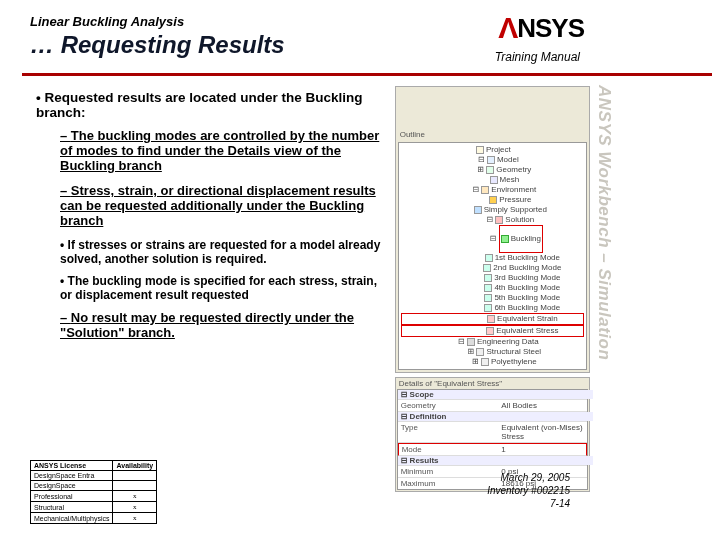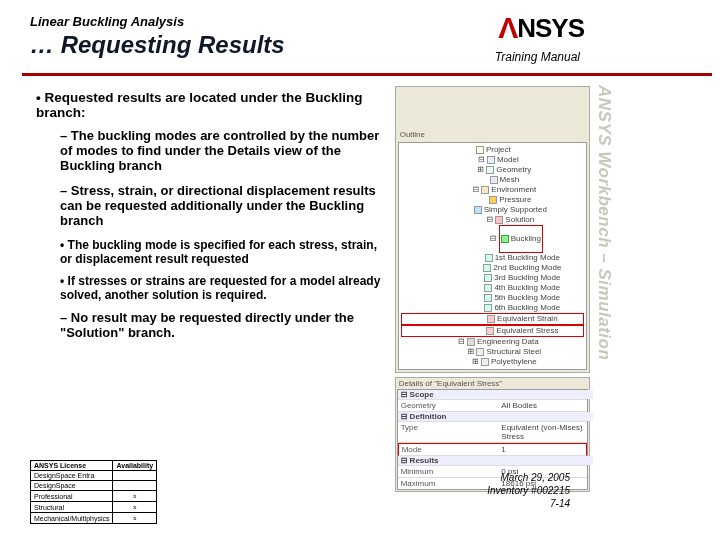--- a/index.html
+++ b/index.html
@@ -67,21 +67,21 @@
     width: 420px;
     font-size: 13.5px;
     font-weight: bold;
     color: #000;
   }
   .b1 { margin: 4px 0 0 6px; list-style: none; padding: 0; }
   .b1 > li::before { content: "• "; }
   .b1 > li { margin-bottom: 8px; }
   .b2 { margin: 8px 0 0 30px; list-style: none; padding: 0; font-size: 13px; }
   .b2 > li::before { content: "– "; }
-  .b2 > li { margin-bottom: 10px; }
+  .b2 > li { margin-bottom: 10px; text-decoration: underline; }
   .b3 { margin: 8px 0 0 30px; list-style: none; padding: 0; font-size: 12px; }
   .b3 > li::before { content: "• "; }
   .b3 > li { margin-bottom: 8px; }
 
   .screenshot-col {
     width: 230px;
   }
   .outline-box {
     border: 1px solid #aaa;
     background: #ece9d8;
@@ -203,22 +203,22 @@
   <div class="body-area">
     <div class="text-col">
       <ul class="b1">
         <li>Requested results are located under the Buckling branch:</li>
       </ul>
       <ul class="b2">
         <li>The buckling modes are controlled by the number of modes to find under the Details view of the Buckling branch</li>
         <li>Stress, strain, or directional displacement results can be requested additionally under the Buckling branch</li>
       </ul>
       <ul class="b3">
+        <li>If stresses or strains are requested for a model already solved, another solution is required.</li>
         <li>The buckling mode is specified for each stress, strain, or displacement result requested</li>
-        <li>If stresses or strains are requested for a model already solved, another solution is required.</li>
       </ul>
       <ul class="b2">
         <li>No result may be requested directly under the "Solution" branch.</li>
       </ul>
     </div>
 
     <div class="screenshot-col">
       <div class="outline-box">
         <div class="outline-title">Outline</div>
         <div class="tree">

